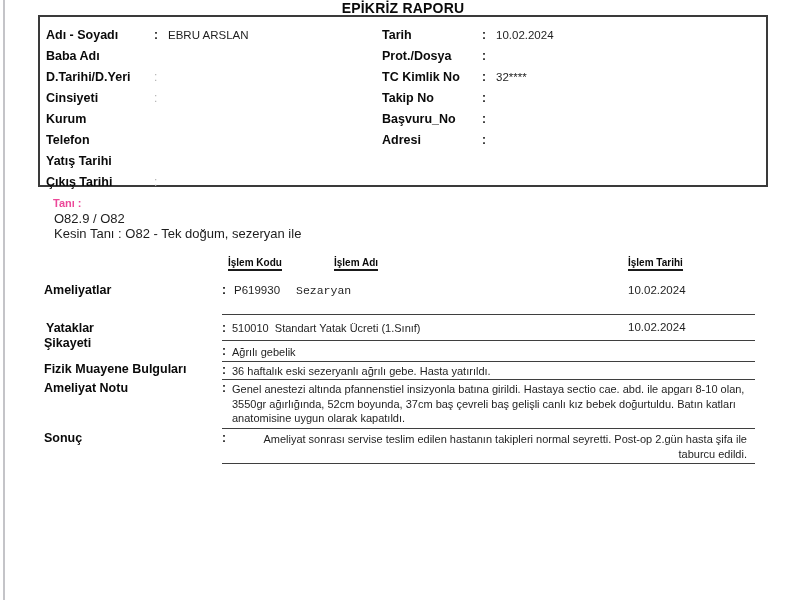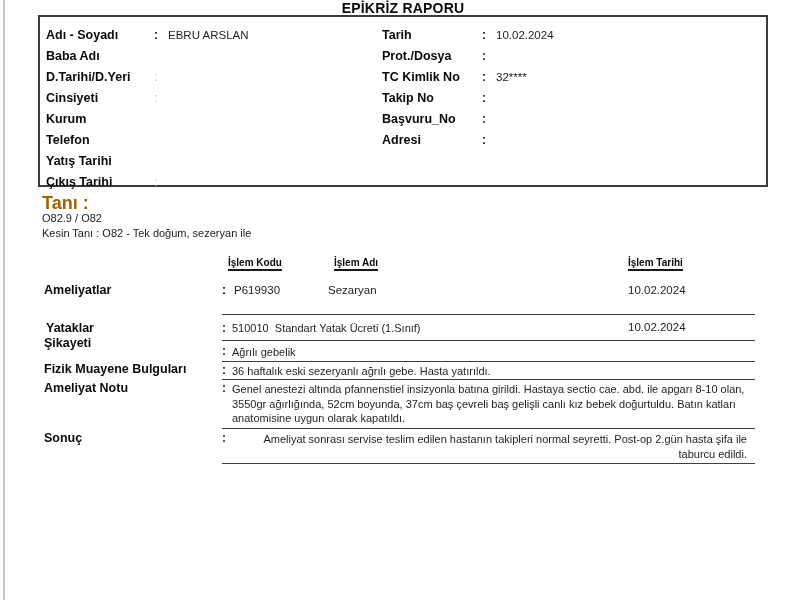--- a/index.html
+++ b/index.html
@@ -18,22 +18,22 @@
   .col-right{left:342px;width:370px;}
   .row{display:flex;height:21px;line-height:20px;align-items:flex-end;}
   .lbl{font-weight:bold;font-size:12.5px;color:#0a0a0a;flex:0 0 auto;}
   .col-left .lbl{width:108px;}
   .col-right .lbl{width:100px;}
   .colon{width:14px;font-weight:bold;font-size:12px;color:#222;flex:0 0 auto;}
   .colon[data-muted="true"]{color:#b3b3b3;font-weight:normal;}
   .val{font-size:11.5px;color:#1f1f1f;white-space:pre;}
 
   .tani{position:absolute;left:42px;top:195px;width:700px;}
-  .tani-head{font-size:18px;font-weight:bold;color:#a16207;line-height:16px;}
-  .tani-line{font-size:11px;color:#1d1d1d;line-height:15.2px;}
+  .tani-head{font-size:11px;font-weight:bold;color:#ec4899;line-height:16px;margin-left:11px;}
+  .tani-line{font-size:13px;color:#1d1d1d;line-height:15.2px;margin-left:12px;}
 
   .proc-head{position:absolute;top:257px;font-size:10px;font-weight:bold;color:#0a0a0a;
              border-bottom:2px solid #1a1a1a;padding-bottom:1px;}
   .ph-code{left:228px;}
   .ph-name{left:303px;margin-left:31px;}
   .ph-date{left:628px;}
 
   .abs{position:absolute;}
   .blbl{font-size:12.5px;font-weight:bold;color:#0a0a0a;}
   .tval{font-size:11.5px;color:#1f1f1f;}
@@ -141,21 +141,21 @@
   </div>
 
   <div class="proc-head ph-code">İşlem Kodu</div>
   <div class="proc-head ph-name">İşlem Adı</div>
   <div class="proc-head ph-date">İşlem Tarihi</div>
 
   <div>
     <span class="abs blbl" style="left:44px;top:283px;">Ameliyatlar</span>
     <span class="abs blbl" style="left:222px;top:283px;font-size:12px;">:</span>
     <span class="abs tval" style="left:234px;top:284px;">P619930</span>
-    <span class="abs tval" style="left:328px;top:284px;">Sezaryan</span>
+    <span class="abs tval" style="left:296px;top:284px;font-family:Liberation Mono, monospace;">Sezaryan</span>
     <span class="abs tval" style="left:628px;top:284px;">10.02.2024</span>
   </div>
 
   <span class="abs blbl" style="left:46px;top:321px;">Yataklar</span>
   <div class="sec-box yataklar-box">
     <span class="c2">:</span>
     <span class="sv pre">510010  Standart Yatak Ücreti (1.Sınıf)</span>
     <span class="yat-date">10.02.2024</span>
   </div>
 

